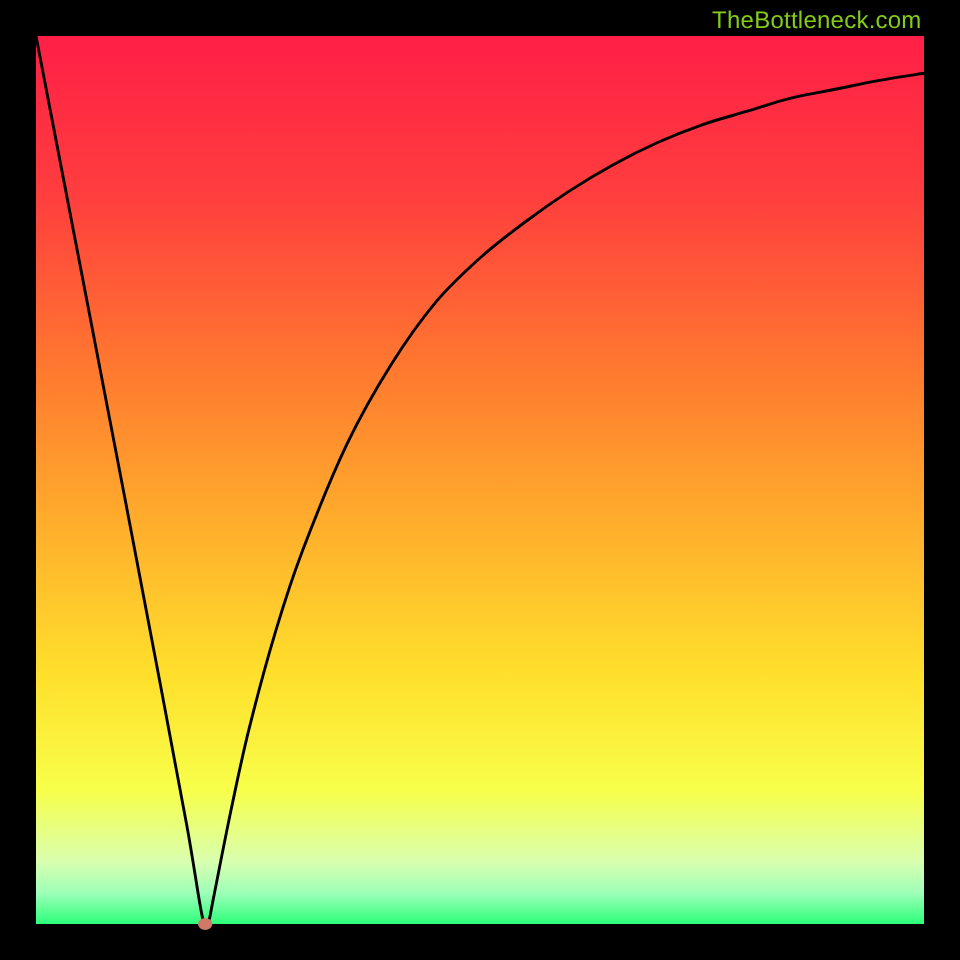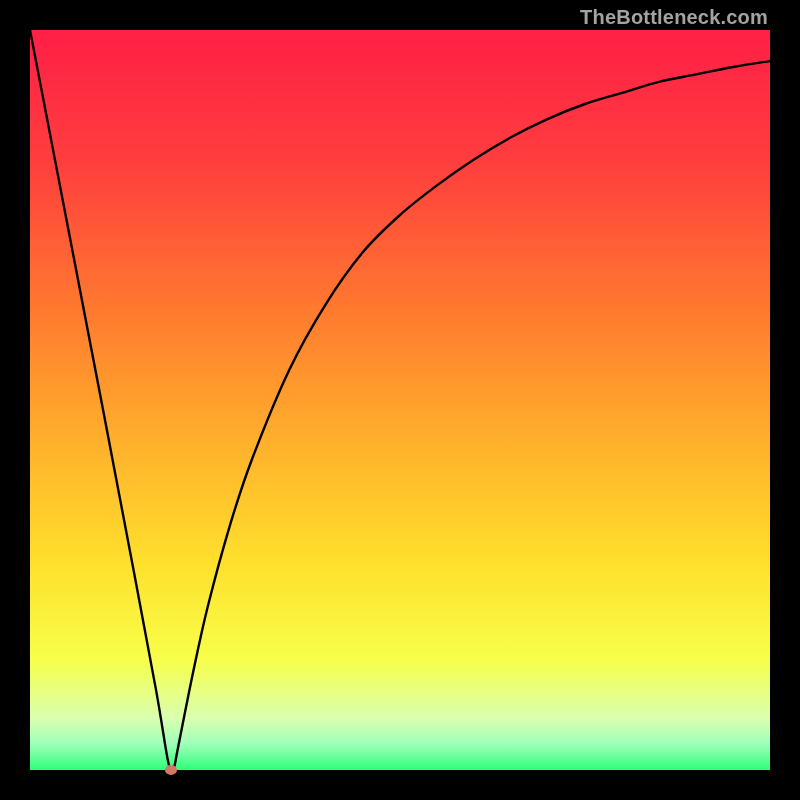--- a/index.html
+++ b/index.html
@@ -30,23 +30,23 @@
   .curve-svg {
     position: absolute;
     inset: 0;
     width: 100%;
     height: 100%;
   }
   .watermark {
     position: absolute;
     top: 6px;
     right: 32px;
-    color: #a3a3a3;
+    color: #84cc16;
     font-size: 20px;
-    font-weight: 700;
+    font-weight: 400;
     letter-spacing: 0.2px;
   }
   .marker {
     position: absolute;
     width: 12px;
     height: 10px;
     border-radius: 50%;
     transform: translate(-50%, -50%);
   }
 </style>

